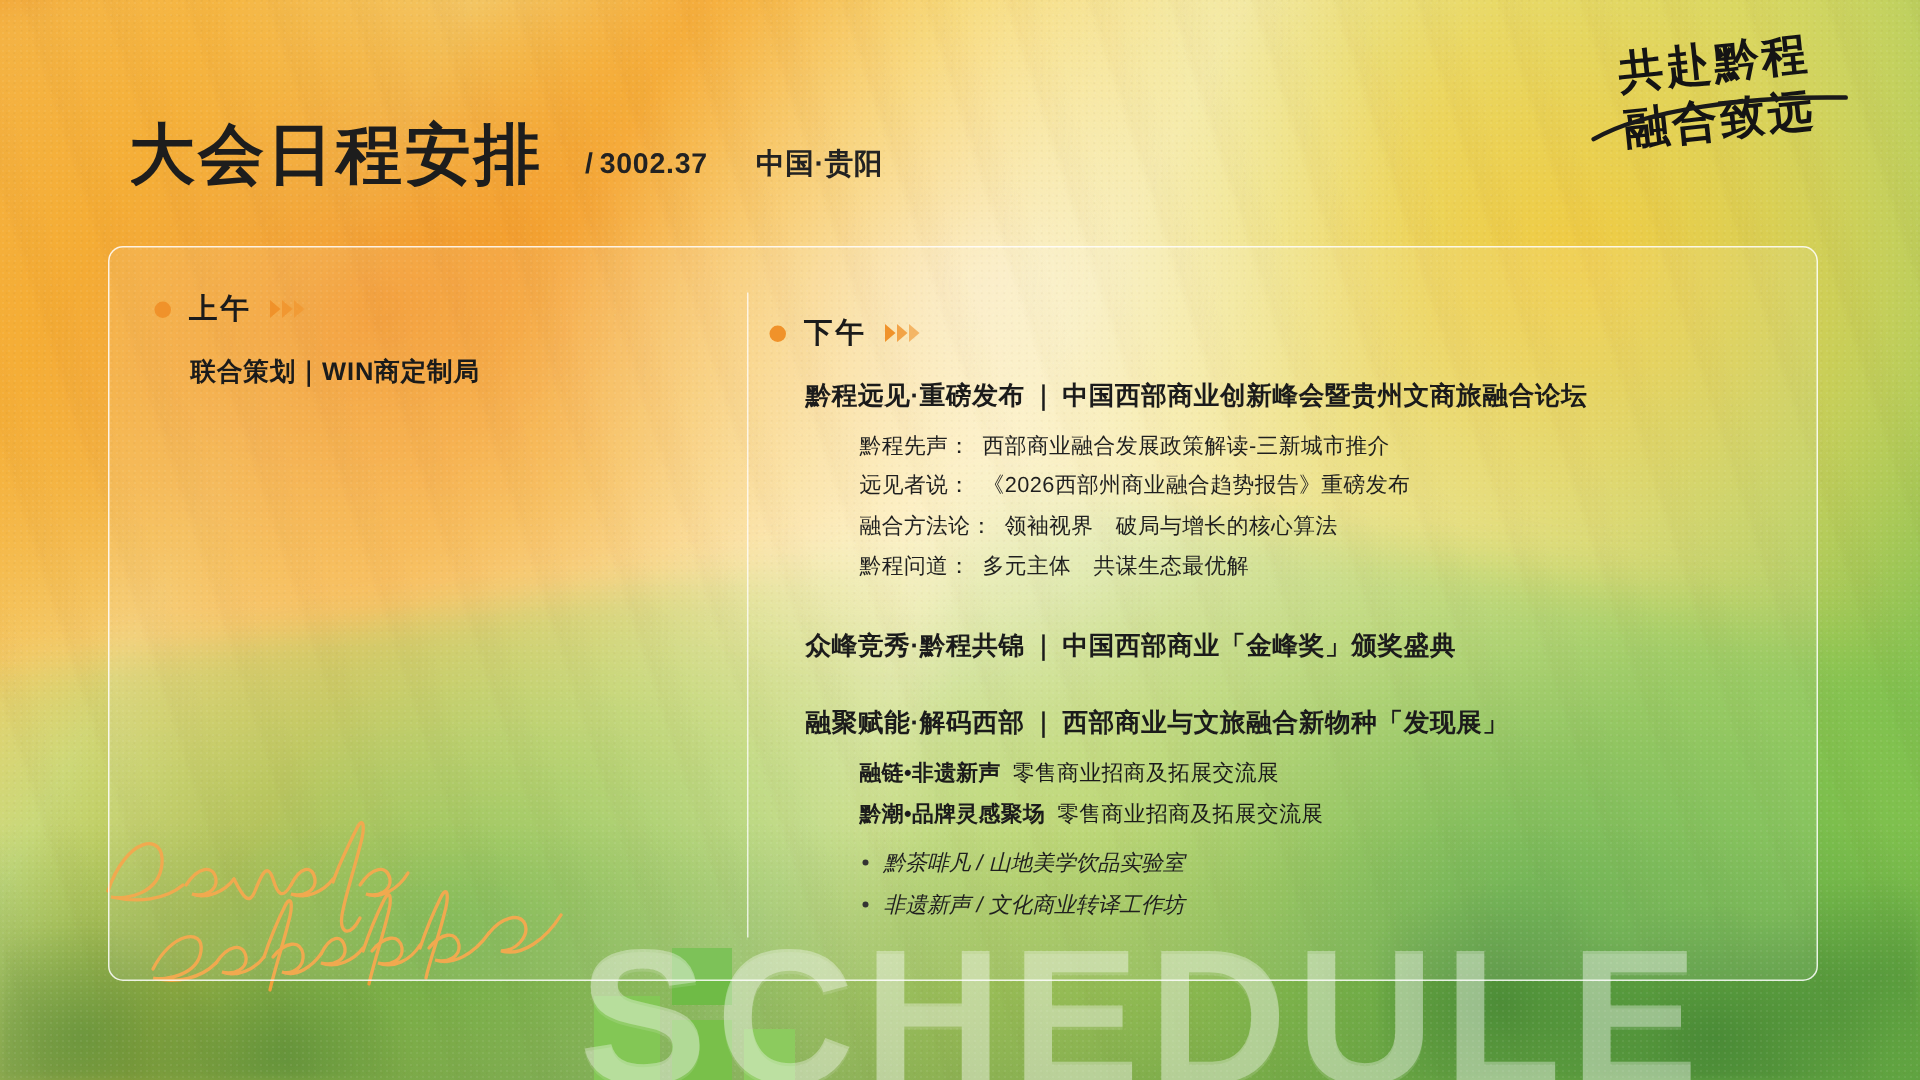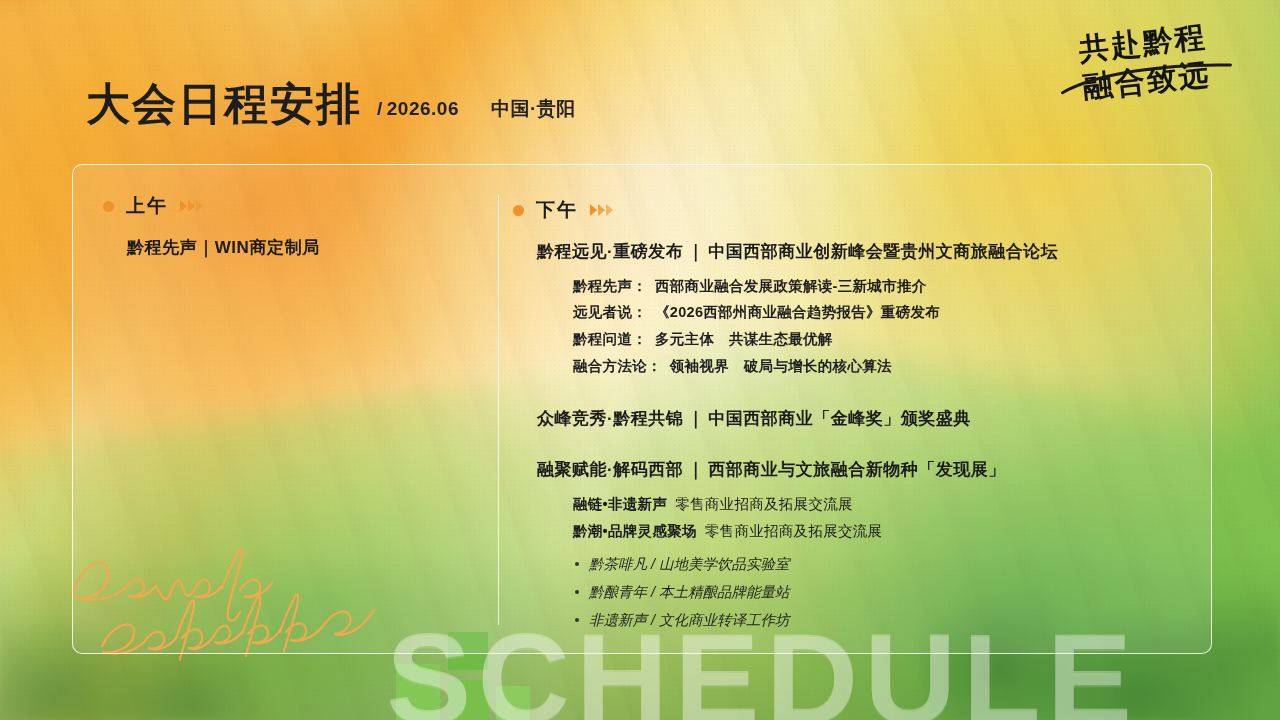--- a/index.html
+++ b/index.html
@@ -136,21 +136,21 @@
   .script-deco {
     position: absolute; left: 58px; bottom: 48px;
     width: 330px; height: 130px;
     pointer-events: none;
   }
   .script-deco svg { width: 100%; height: 100%; }
 
   
   .header {
     position: absolute; left: 86px; top: 82px;
-    display: flex; align-items: flex-end; gap: 15px;
+    display: flex; align-items: flex-end; gap: 28px;
   }
   .title-main {
     font-size: 44px;
     font-weight: 700;
     color: #1d1d1d;
     letter-spacing: 2px;
     line-height: 1;
     font-family: "Liberation Sans", "DejaVu Sans", sans-serif;
   }
   .title-sub {
@@ -194,21 +194,21 @@
     background: rgba(255,255,255,0.10);
   }
   .card-divider {
     position: absolute;
     left: 425px; top: 30px;
     width: 1px; height: 430px;
     background: rgba(255,255,255,0.75);
   }
 
   .col-left { position: absolute; left: 30px; top: 28px; width: 380px; }
-  .col-right { position: absolute; left: 440px; top: 32px; width: 672px; }
+  .col-right { position: absolute; left: 440px; top: 44px; width: 672px; }
 
   
   .sec-head {
     display: flex; align-items: center; gap: 10px;
     margin-bottom: 16px;
   }
   .dot {
     width: 11px; height: 11px; border-radius: 50%;
     background: #f0922a; flex: none;
     margin-right: 2px;
@@ -236,21 +236,20 @@
   
   .row-main {
     font-size: 17px; font-weight: 700; color: #1b1b1b;
     margin-left: 24px; letter-spacing: 0.5px; line-height: 1.5;
   }
   .row-main .bar { margin: 0 4px; font-weight: 700; }
   .sub-list { margin: 8px 0 0 60px; }
   .sub-item {
     font-size: 14.5px; color: #1f1f1f; line-height: 1.85;
     letter-spacing: 0.3px;
-    font-weight: bold;
   }
   .sub-item .gap { display: inline-block; width: 8px; }
   .row-gap { height: 26px; }
   .sub-strong {
     font-size: 14.5px; font-weight: 700; color: #1b1b1b;
     line-height: 1.9; letter-spacing: 0.3px;
   }
   .sub-strong .tail { font-weight: 400; margin-left: 8px; margin-top: 32px; }
   .bullets { margin: 4px 0 0 62px; }
   .bullet-item {
@@ -306,21 +305,21 @@
         <path d="M222,90 C226,78 232,64 236,56 C240,48 242,54 238,68 C234,84 228,100 226,110"></path>
         <path d="M228,90 C236,80 246,78 248,88 C249,96 240,100 232,98 C244,102 258,94 268,80"></path>
         <path d="M268,80 C276,70 288,66 292,74 C295,82 286,92 276,92 C290,96 306,84 316,68"></path>
       </g>
     </svg>
   </div>
 
   <div class="header">
     <div class="title-main">大会日程安排</div>
     <div class="title-sub">
-      <span class="slash">/</span><span>2026.06</span><span class="loc">中国·贵阳</span>
+      <span class="slash">/</span><span>3002.37</span><span class="loc">中国·贵阳</span>
     </div>
   </div>
 
   <div class="logo">
     <div class="line">共赴黔程</div>
     <div class="line">融合致远</div>
     <svg class="stroke" viewBox="0 0 178 30" xmlns="http://www.w3.org/2000/svg">
       <path d="M4,22 C40,6 110,4 174,12" fill="none" stroke="#1a1a1a" stroke-width="3" stroke-linecap="round"></path>
     </svg>
   </div>
@@ -333,21 +332,21 @@
       <div>
         <div class="sec-head">
           <span class="dot"></span>
           <span class="sec-title">上午</span>
           <span class="chev">
               <span></span>
               <span></span>
               <span></span>
             </span>
         </div>
-        <div class="sec-item">黔程先声｜WIN商定制局</div>
+        <div class="sec-item">联合策划｜WIN商定制局</div>
       </div>
 
       <div class="block-gap"></div>
 
 
     </div>
 
     <div class="col-right">
 
       <div class="sec-head">
@@ -365,24 +364,24 @@
           <span>黔程远见·重磅发布</span><span class="bar">｜</span><span>中国西部商业创新峰会暨贵州文商旅融合论坛</span>
         </div>
         <div class="sub-list">
           <div class="sub-item">
             <span>黔程先声：</span><span class="gap"></span><span>西部商业融合发展政策解读-三新城市推介</span>
           </div>
           <div class="sub-item">
             <span>远见者说：</span><span class="gap"></span><span>《2026西部州商业融合趋势报告》重磅发布</span>
           </div>
           <div class="sub-item">
+            <span>融合方法论：</span><span class="gap"></span><span>领袖视界　破局与增长的核心算法</span>
+          </div>
+          <div class="sub-item">
             <span>黔程问道：</span><span class="gap"></span><span>多元主体　共谋生态最优解</span>
-          </div>
-          <div class="sub-item">
-            <span>融合方法论：</span><span class="gap"></span><span>领袖视界　破局与增长的核心算法</span>
           </div>
         </div>
       </div>
 
       <div class="row-gap"></div>
 
       <div>
         <div class="row-main">
           <span>众峰竞秀·黔程共锦</span><span class="bar">｜</span><span>中国西部商业「金峰奖」颁奖盛典</span>
         </div>
@@ -402,24 +401,20 @@
             <span>黔潮•品牌灵感聚场</span><span class="tail">零售商业招商及拓展交流展</span>
           </div>
         </div>
         <div class="bullets">
           <div class="bullet-item">
             <span class="bdot"></span>
             <span>黔茶啡凡 / 山地美学饮品实验室</span>
           </div>
           <div class="bullet-item">
             <span class="bdot"></span>
-            <span>黔酿青年 / 本土精酿品牌能量站</span>
-          </div>
-          <div class="bullet-item">
-            <span class="bdot"></span>
             <span>非遗新声 / 文化商业转译工作坊</span>
           </div>
         </div>
       </div>
 
     </div>
   </div>
 
 </div>
 

